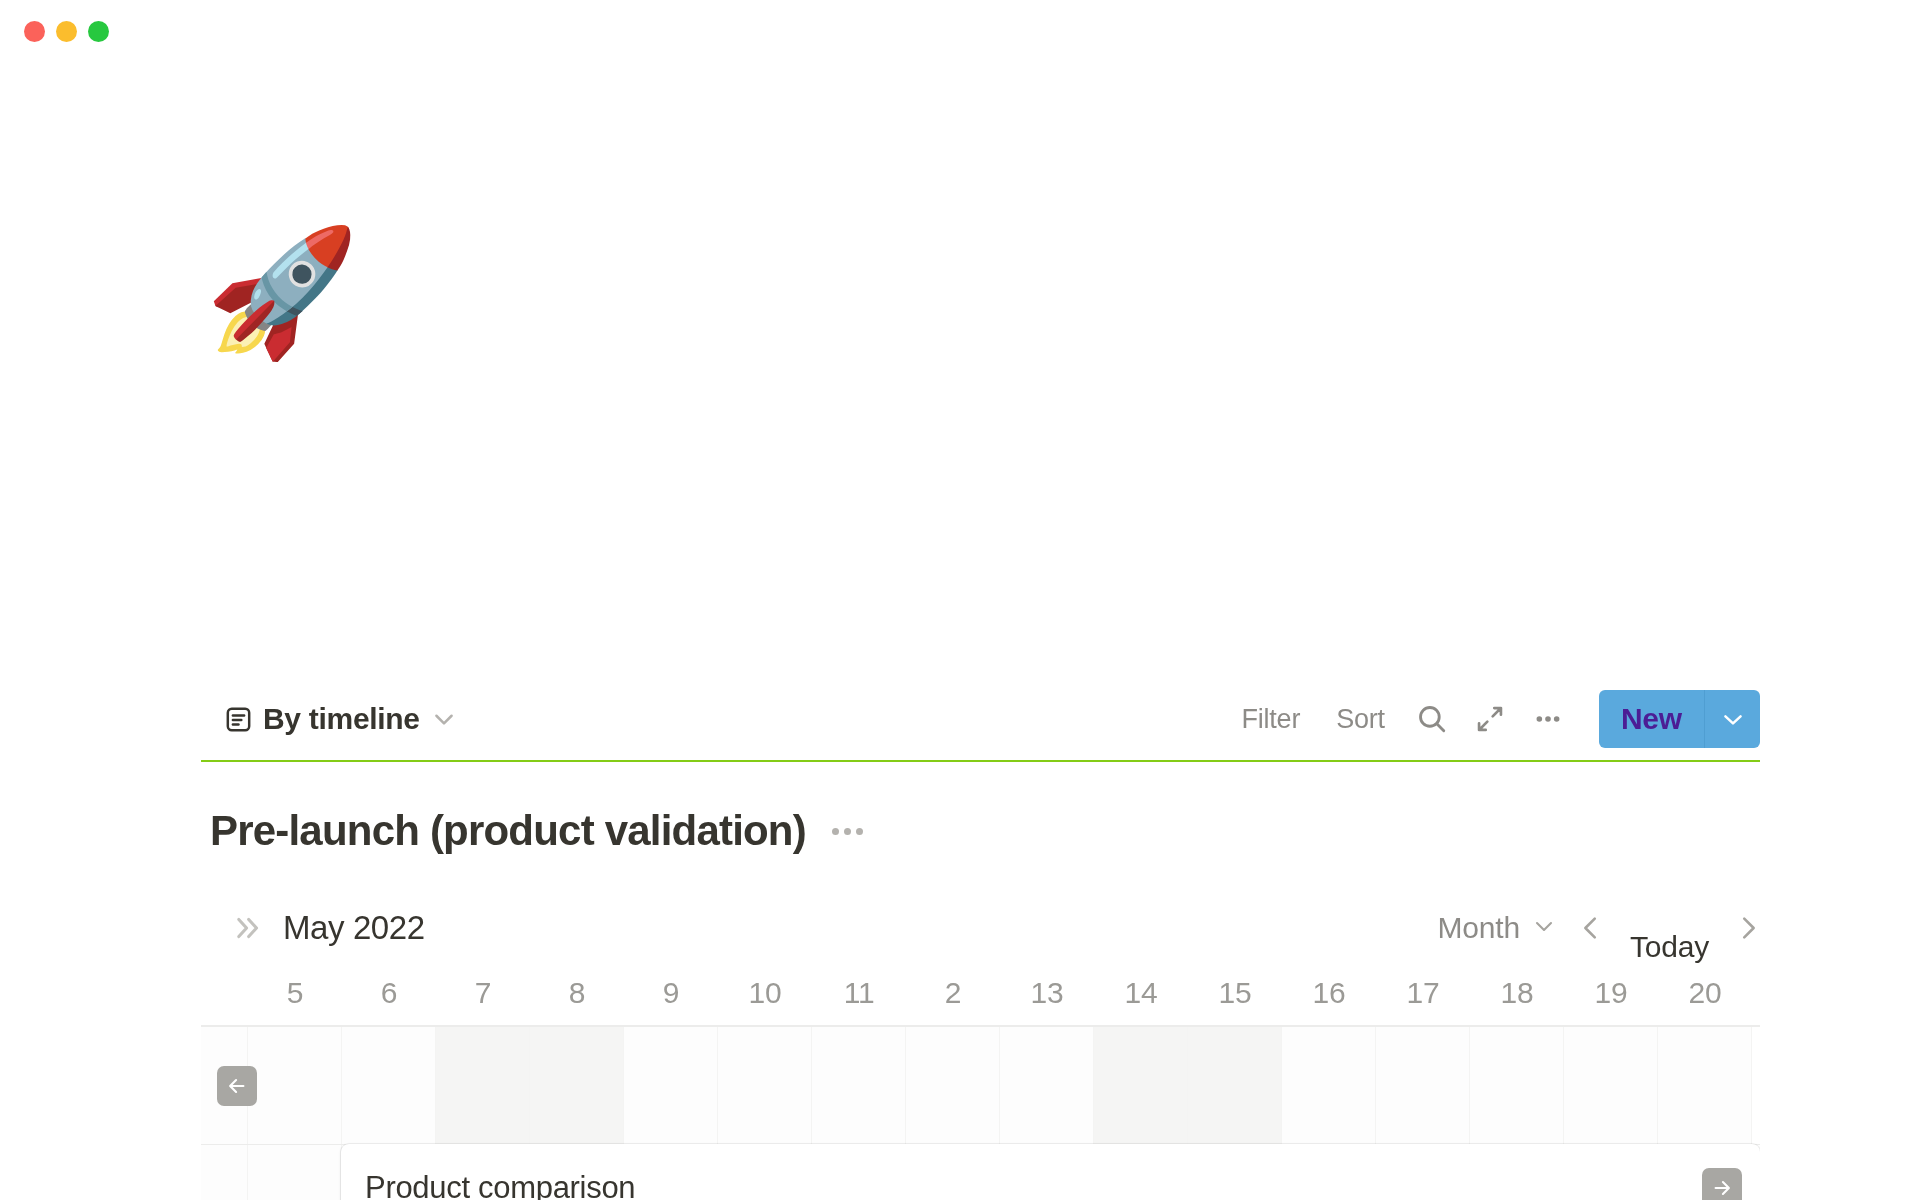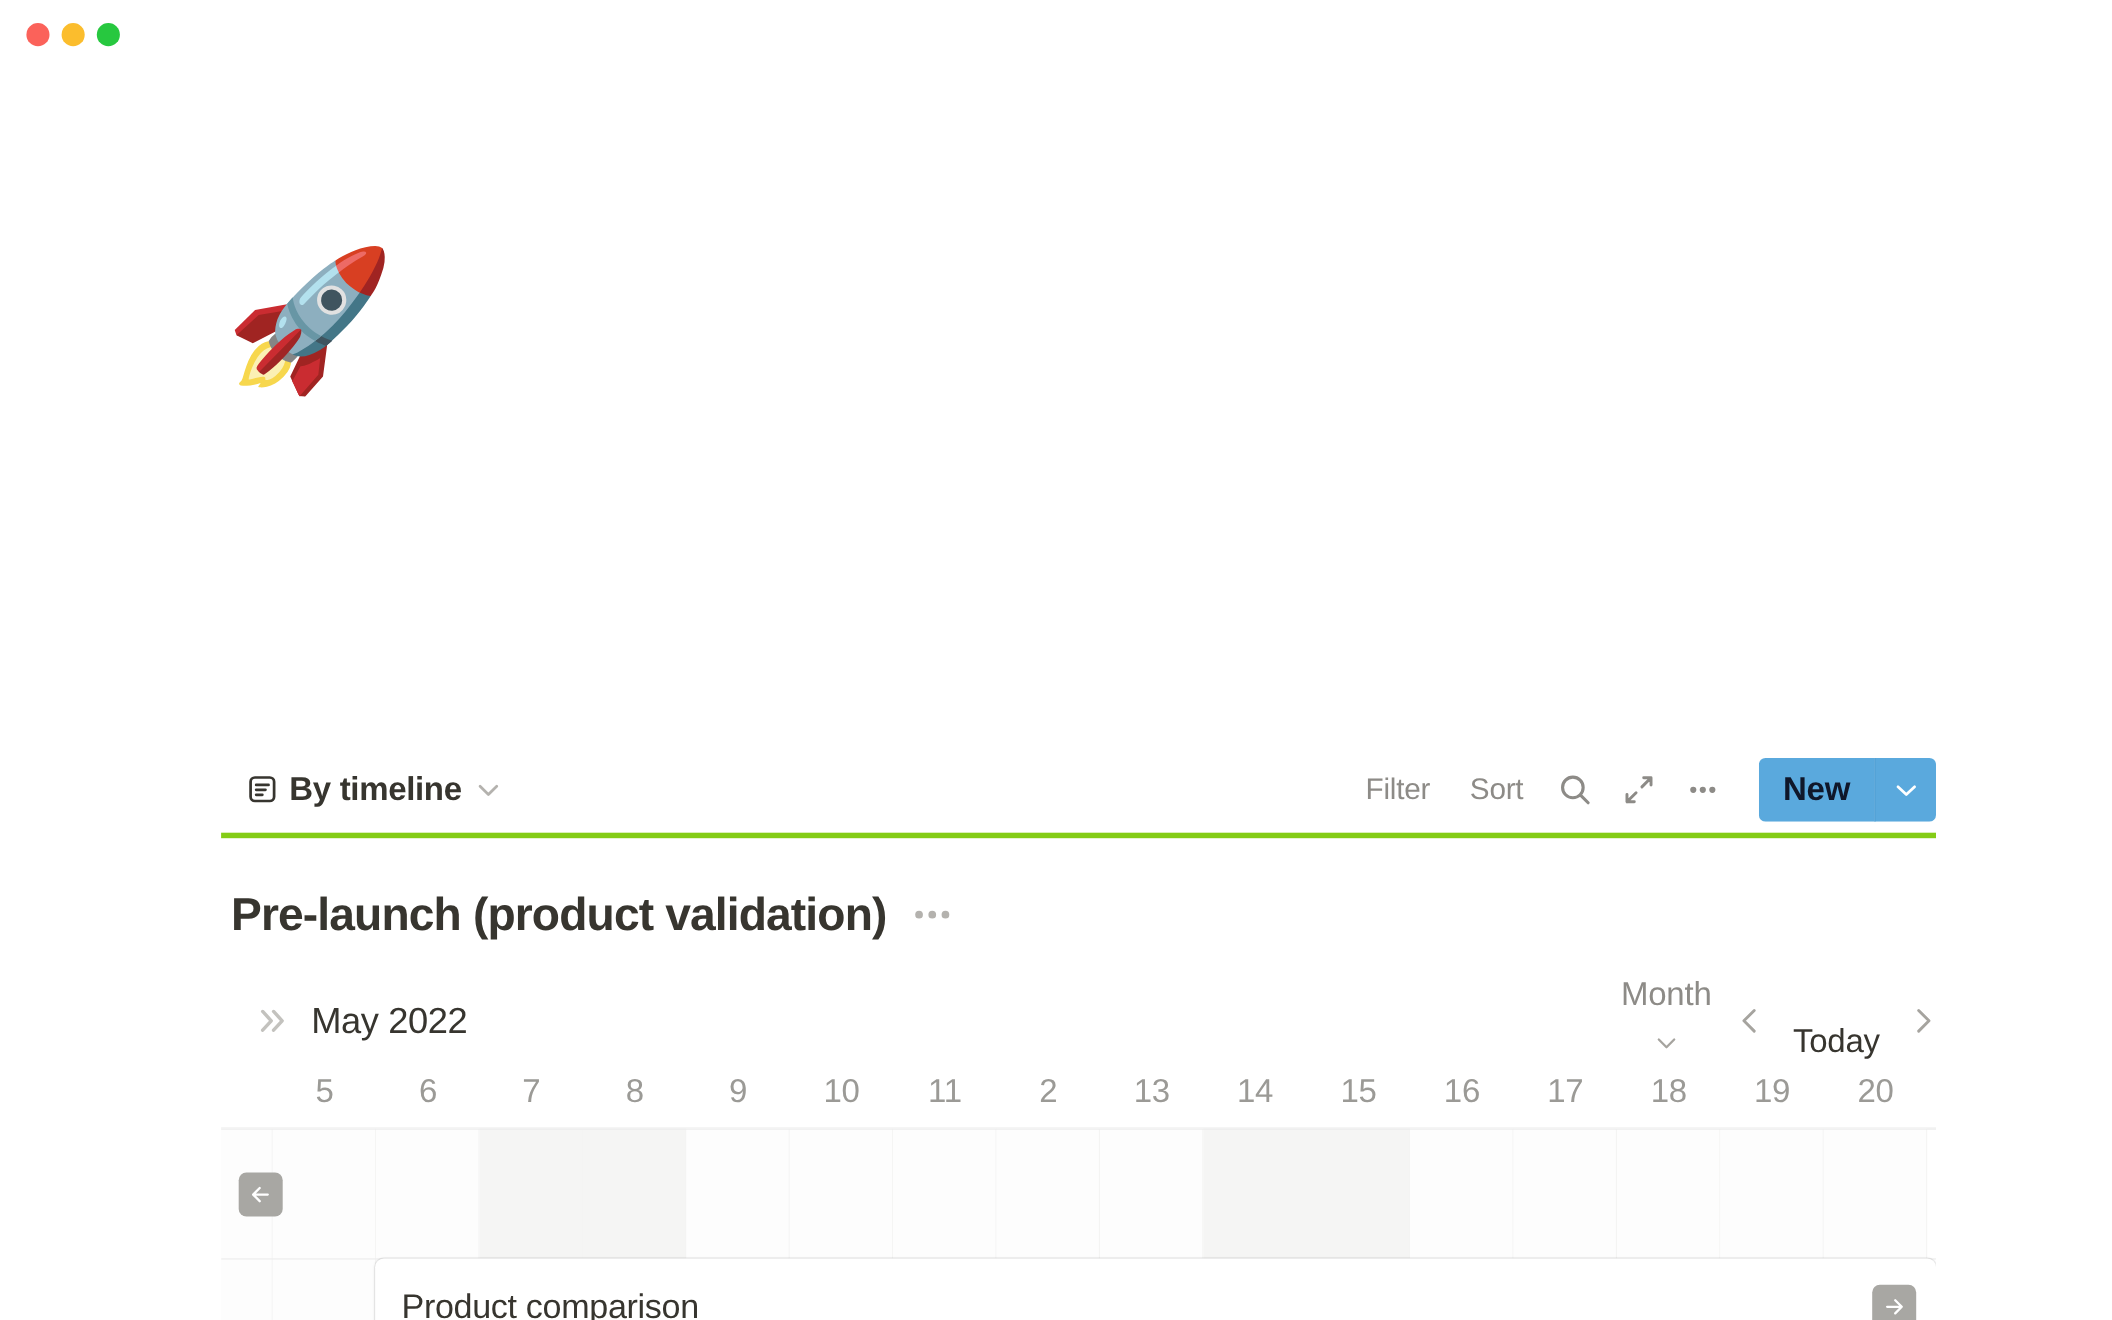--- a/index.html
+++ b/index.html
@@ -58,21 +58,21 @@
     white-space: nowrap;
   }
 
   
   .view-toolbar {
     position: absolute;
     left: 201px;
     top: 616px;
     width: 1559px;
     height: 84px;
-    border-bottom: 5px solid #84cc16;
+    border-bottom: 2px solid #84cc16;
     display: flex;
     align-items: center;
   }
   .view-selector {
     display: flex;
     align-items: center;
     gap: 11px;
     padding: 5px 10px 5px 24px;
     cursor: pointer;
   }
@@ -109,21 +109,21 @@
   }
   .new-btn-group {
     display: flex;
     margin-left: 22px;
     border-radius: 6px;
     overflow: hidden;
     height: 58px;
   }
   .new-btn {
     background: #5aa9dd;
-    color: #0f172a;
+    color: #4c1d95;
     font-size: 30px;
     font-weight: bold;
     padding: 0 22px;
     display: flex; align-items: center;
     border: none;
     cursor: pointer;
     font-family: "Liberation Sans", sans-serif;
     letter-spacing: -0.2px;
   }
   .new-caret {
@@ -181,26 +181,25 @@
     font-weight: normal;
     letter-spacing: -0.4px;
   }
   .tn-right {
     margin-left: auto;
     display: flex;
     align-items: center;
     gap: 0;
   }
   .month-select {
-    display: flex; align-items: center; gap: 12px;
+    display: flex; align-items: flex-start; gap: 12px;
     font-size: 30px; color: #8d8b87;
     padding: 4px 10px;
     cursor: pointer;
     letter-spacing: -0.2px;
-    flex-direction: column;
   }
   .nav-arrow {
     width: 50px; height: 46px;
     display: flex; align-items: center; justify-content: center;
     cursor: pointer;
   }
   .today-btn {
     font-size: 30px;
     color: #37352f;
     padding: 4px 14px;

